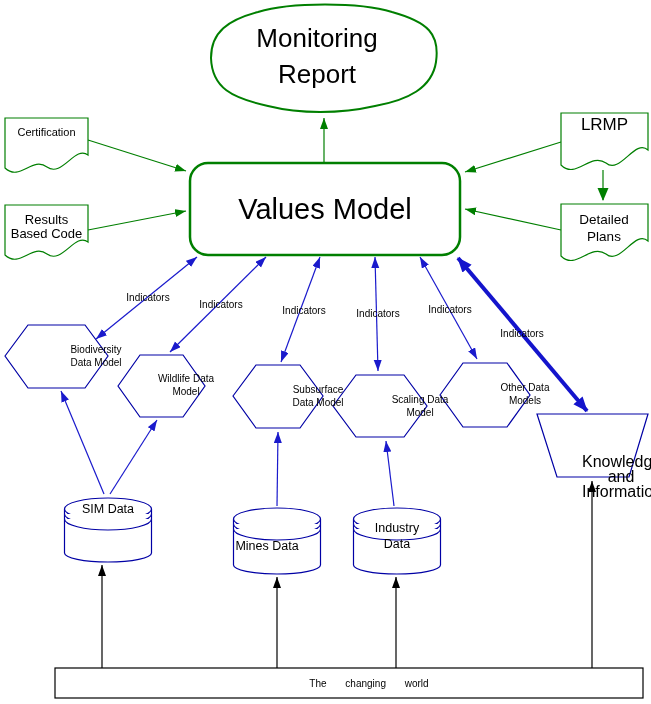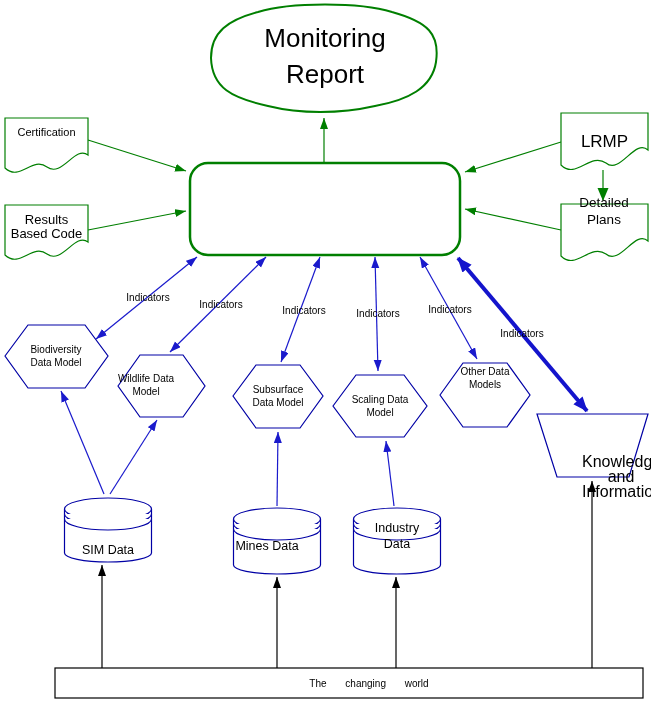--- a/index.html
+++ b/index.html
@@ -1,34 +1,34 @@
 <!DOCTYPE html>
 <html><head>
 <meta charset="utf-8">
 <style>
   html,body{margin:0;padding:0;background:#ffffff;}
   #stage{position:relative;width:651px;height:704px;background:#ffffff;overflow:hidden;
          font-family:"Liberation Sans",sans-serif;}
   #diagram-svg{position:absolute;left:0;top:0;}
   .lbl{position:absolute;color:#000;text-align:center;font-family:"Liberation Sans",sans-serif;}
-  .lbl-monitoring{left:240px;top:20px;width:170px;font-size:26px;line-height:36px;}
+  .lbl-monitoring{left:232px;top:20px;width:170px;font-size:26px;line-height:36px;}
   .lbl-values{left:190px;top:163px;width:270px;height:92px;display:flex;align-items:center;justify-content:center;font-size:29px;}
   .lbl-cert{left:5px;top:125px;width:83px;font-size:11px;line-height:14px;}
   .lbl-rbc{left:5px;top:213px;width:83px;font-size:13px;line-height:14px;}
-  .lbl-lrmp{left:561px;top:132px;width:87px;font-size:17px;}
-  .lbl-detailed{left:574px;top:194px;width:60px;font-size:13.5px;line-height:17px;text-align:center;}
-  .lbl-hex{font-size:10px;line-height:13px;}
+  .lbl-lrmp{left:561px;top:115px;width:87px;font-size:17px;}
+  .lbl-detailed{left:574px;top:211px;width:60px;font-size:13.5px;line-height:17px;text-align:center;}
+  .lbl-hex{font-size:10px;line-height:13px;margin-left:40px;}
   .lbl-bio{left:24px;top:343px;width:64px;}
   .lbl-wildlife{left:116px;top:372px;width:60px;}
   .lbl-subsurface{left:248px;top:383px;width:60px;}
   .lbl-scaling{left:350px;top:393px;width:60px;}
-  .lbl-other{left:453px;top:365px;width:64px;}
+  .lbl-other{left:453px;top:381px;width:64px;}
   .lbl-knowledge{left:582px;top:422px;width:78px;font-size:16px;line-height:15px;margin-top:32px;}
   .lbl-cyl{font-size:12.5px;}
-  .lbl-sim{left:64px;top:543px;width:88px;}
+  .lbl-sim{left:64px;top:502px;width:88px;}
   .lbl-mines{left:233px;top:539px;width:68px;}
   .lbl-industry{left:366px;top:520px;width:62px;line-height:16px;}
   .lbl-world{left:55px;top:668px;width:628px;height:30px;display:flex;align-items:center;justify-content:center;
              font-size:10px;word-spacing:16px;}
   .lbl-ind{font-size:10px;width:52px;}
   .ind1{left:122px;top:292px;} .ind2{left:195px;top:299px;} .ind3{left:278px;top:305px;}
   .ind4{left:352px;top:308px;} .ind5{left:424px;top:304px;} .ind6{left:496px;top:328px;}
 
   .shape-green{stroke:#007F00;fill:#ffffff;}
   .shape-blue{stroke:#0000A5;fill:#ffffff;stroke-width:1.2;}
@@ -120,20 +120,21 @@
       <path d="M 353.5,519 L 353.5,565 A 43.5,9 0 0 0 440.5,565 L 440.5,519" class="shape-blue"></path>
       <ellipse cx="397" cy="519" rx="43.5" ry="11" class="shape-blue"></ellipse>
       <path d="M 353.5,524 A 43.5,11 0 0 0 440.5,524" class="shape-blue" fill="none"></path>
       <path d="M 353.5,529 A 43.5,11 0 0 0 440.5,529" class="shape-blue" fill="none"></path>
     </g>
 
     <rect x="55" y="668" width="588" height="30" class="box-black"></rect>
   </svg>
 
   <div class="lbl lbl-monitoring">Monitoring Report</div>
+  <div class="lbl lbl-values">Values Model</div>
   <div class="lbl lbl-cert">Certification</div>
   <div class="lbl lbl-rbc">Results Based Code</div>
   <div class="lbl lbl-lrmp">LRMP</div>
   <div class="lbl lbl-detailed">Detailed Plans</div>
 
   <div class="lbl lbl-hex lbl-bio">Biodiversity Data Model</div>
   <div class="lbl lbl-hex lbl-wildlife">Wildlife Data Model</div>
   <div class="lbl lbl-hex lbl-subsurface">Subsurface Data Model</div>
   <div class="lbl lbl-hex lbl-scaling">Scaling Data Model</div>
   <div class="lbl lbl-hex lbl-other">Other Data Models</div>

